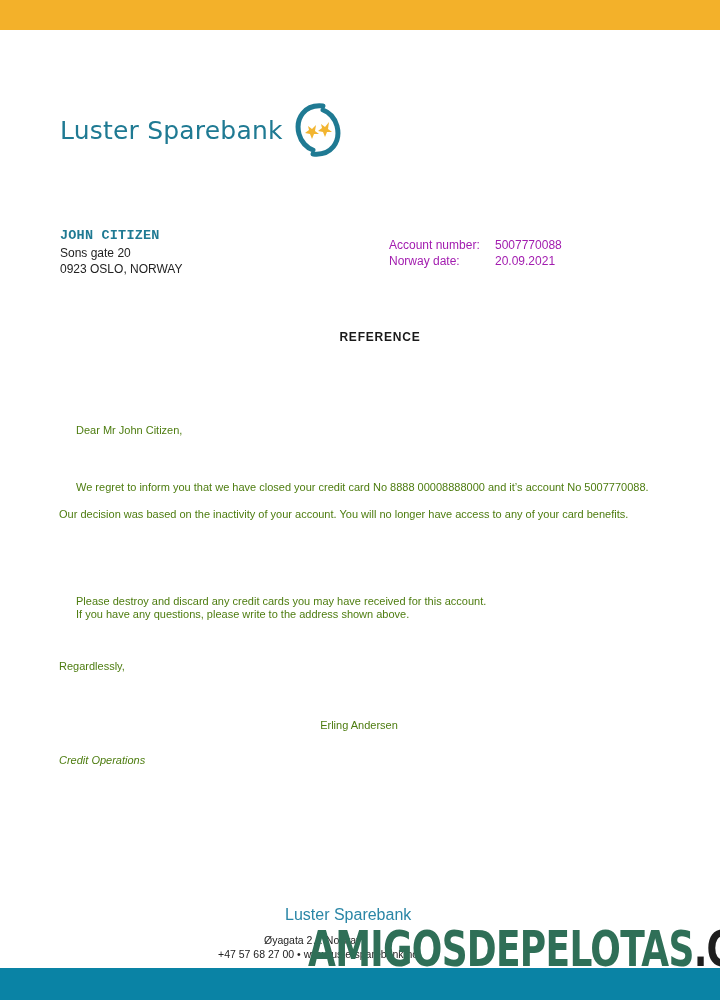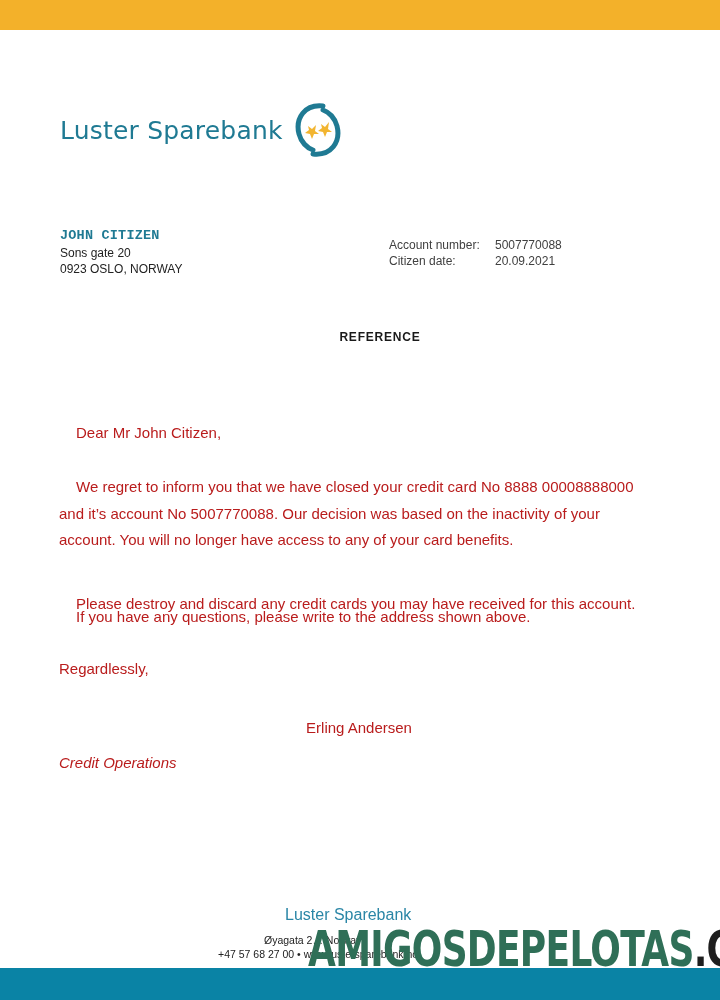--- a/index.html
+++ b/index.html
@@ -9,27 +9,27 @@
     .top-bar { position: absolute; left: 0; top: 0; width: 720px; height: 30px; background: #f3b12a; }
     .bottom-bar { position: absolute; left: 0; top: 968px; width: 720px; height: 32px; background: #0a83a5; }
 
     .logo { position: absolute; left: 60px; top: 102px; display: flex; align-items: center; }
     .logo-text { font-family: "DejaVu Sans", sans-serif; font-size: 25px; color: #1f7a93; letter-spacing: 0.2px; }
     .logo-mark { margin-left: 10px; width: 50px; height: 56px; }
 
     .recipient { position: absolute; left: 60px; top: 227px; font-size: 12px; line-height: 16px; color: #222; }
     .recipient .name { font-weight: bold; font-size: 13.5px; color: #1f7a93; letter-spacing: 0.2px; line-height: 18px; font-family: Liberation Mono, monospace; }
 
-    .account { position: absolute; left: 389px; top: 238px; font-size: 12px; line-height: 15.5px; color: #404040; }
+    .account { position: absolute; left: 389px; top: 238px; font-size: 12px; line-height: 15.5px; color: #a21caf; }
     .account .row { display: flex; }
     .account .lbl { width: 106px; }
 
     .title { position: absolute; left: 0; width: 688px; top: 330px; text-align: center; font-weight: bold; font-size: 12px; letter-spacing: 0.8px; color: #1a1a1a; margin-left: 36px; }
 
-    .body-text { position: absolute; left: 59px; width: 600px; font-size: 15px; color: #b91c1c; }
+    .body-text { position: absolute; left: 59px; width: 600px; font-size: 11px; color: #4d7c0f; }
     .indent { text-indent: 17px; }
     .p1 { top: 424px; }
     .p2 { top: 474px; line-height: 26.5px; }
     .p3 { top: 595px; }
     .p4 { top: 608px; }
     .s1 { top: 660px; }
     .s2 { top: 719px; text-align: center; }
     .s3 { top: 754px; font-style: italic; }
 
     .footer-brand { position: absolute; left: 285px; top: 906px; font-size: 16px; color: #2a86a6; }
@@ -61,21 +61,21 @@
   <div>Sons gate 20</div>
   <div>0923 OSLO, NORWAY</div>
 </div>
 
 <div class="account">
   <div class="row">
     <span class="lbl">Account number:</span>
     <span>5007770088</span>
   </div>
   <div class="row">
-    <span class="lbl">Citizen date:</span>
+    <span class="lbl">Norway date:</span>
     <span>20.09.2021</span>
   </div>
 </div>
 
 <div class="title">REFERENCE</div>
 
 <div class="body-text indent p1">Dear Mr John Citizen,</div>
 <div class="body-text indent p2">We regret to inform you that we have closed your credit card No 8888 00008888000 and it’s account No 5007770088. Our decision was based on the inactivity of your account. You will no longer have access to any of your card benefits.</div>
 <div class="body-text indent p3">Please destroy and discard any credit cards you may have received for this account.</div>
 <div class="body-text indent p4">If you have any questions, please write to the address shown above.</div>

